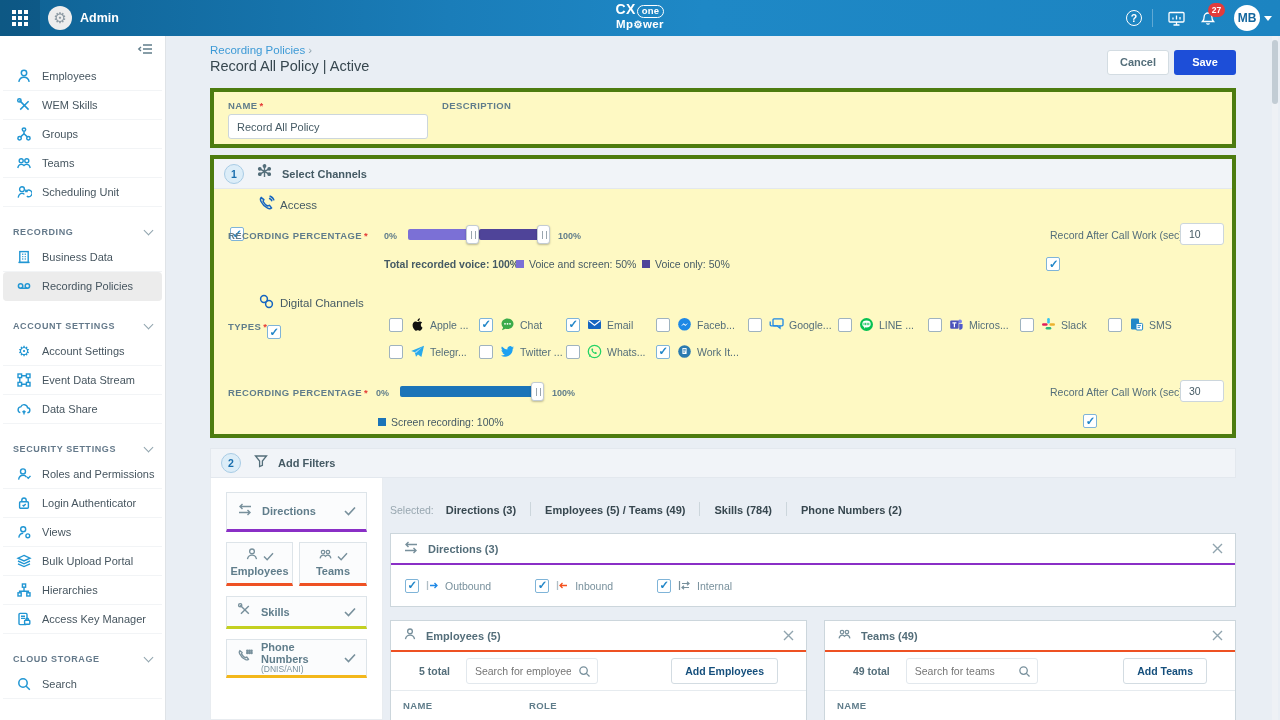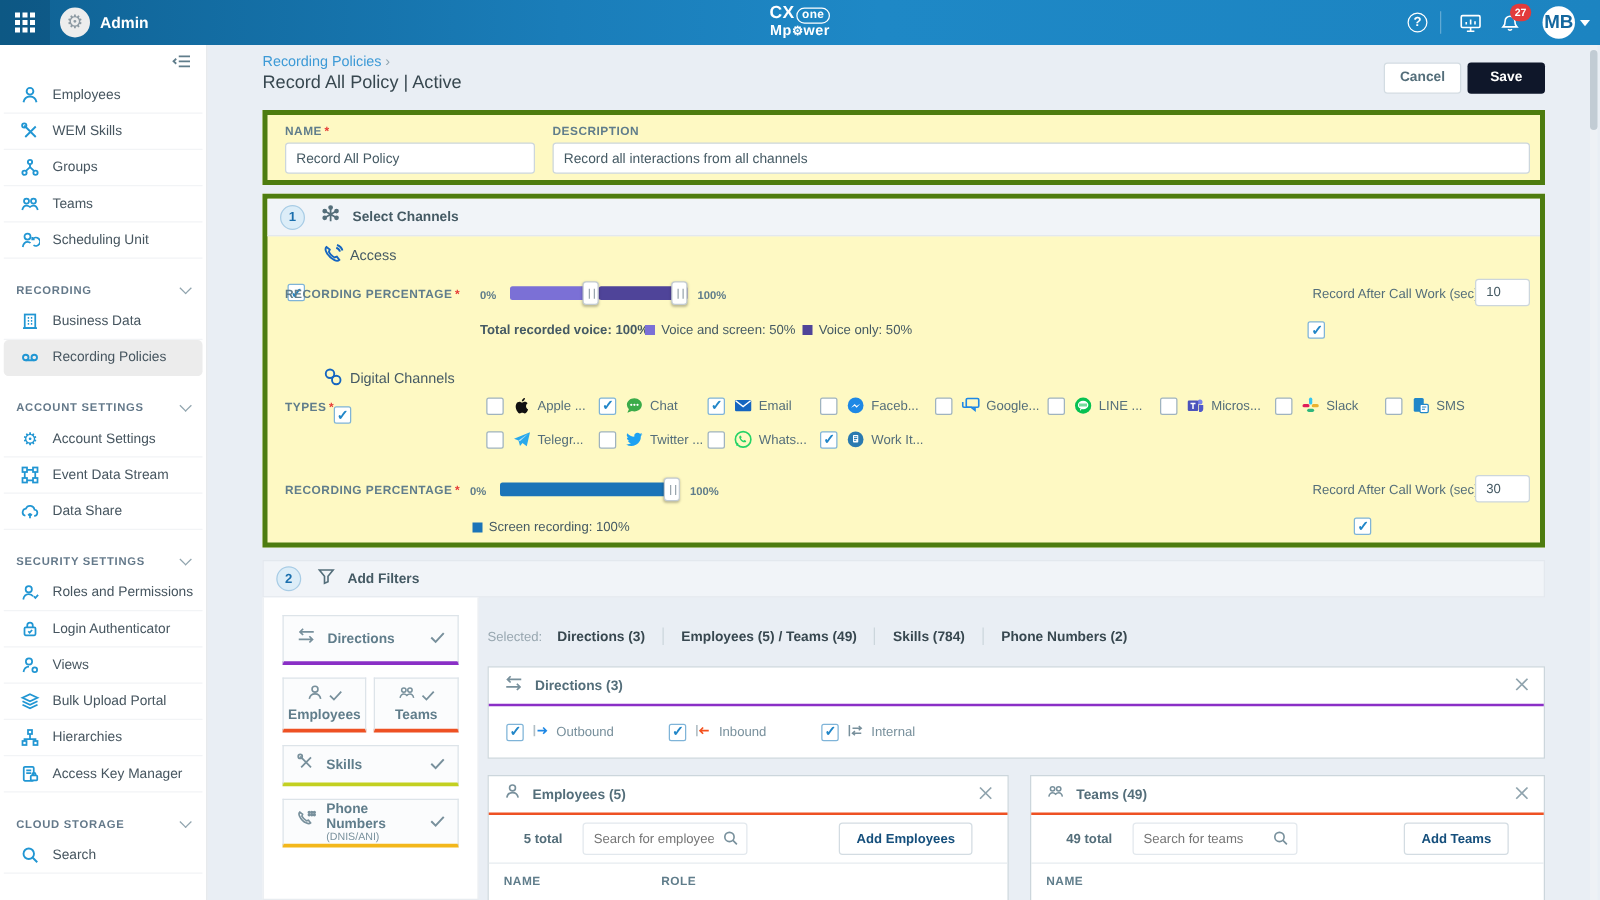--- a/index.html
+++ b/index.html
@@ -23,21 +23,21 @@
     font-weight:bold; padding:0 4px 1px 4px; margin-left:1px; }
   .cxlogo .l2 { font-size:11.5px; font-weight:bold; letter-spacing:.4px; }
   .cxlogo .l2 .g { font-size:10px; }
   .tb-ic { position:absolute; top:0; height:36px; display:flex; align-items:center; justify-content:center; color:#fff; cursor:pointer; }
   .helpcirc { width:16px; height:16px; border:1.4px solid #fff; border-radius:50%; font-size:10.5px;
     font-weight:bold; line-height:14px; text-align:center; color:#fff; }
   .tbdiv { position:absolute; left:1152px; top:9px; width:1px; height:18px; background:rgba(255,255,255,.3); }
   .badge { position:absolute; left:1208px; top:3px; min-width:17px; height:14px; background:#e23b3b; color:#fff;
     border-radius:8px; font-size:8.5px; font-weight:bold; line-height:14px; text-align:center; padding:0 3px; }
   .avatar { position:absolute; left:1234px; top:5px; width:26px; height:26px; border-radius:50%; background:#fff;
-    color:#14679e; font-size:15px; font-weight:bold; line-height:26px; text-align:center; cursor:pointer; }
+    color:#14679e; font-size:12px; font-weight:bold; line-height:26px; text-align:center; cursor:pointer; }
   .avchev { position:absolute; left:1264px; top:16px; width:0; height:0; border-left:4px solid transparent;
     border-right:4px solid transparent; border-top:5px solid #fff; cursor:pointer; }
 
   
   .sidebar { position:absolute; left:0; top:36px; width:166px; height:684px; background:#fff;
     border-right:1px solid #dfe3e7; z-index:10; }
   .collapse-row { height:26px; display:flex; justify-content:flex-end; align-items:center; padding-right:12px; }
   .sb-item { height:29px; display:flex; align-items:center; padding-left:13px; border-bottom:1px solid #f2f4f6;
     cursor:pointer; margin:0 3px; }
   .sb-item .lbl { font-size:11px; color:#46555f; margin-left:10px; white-space:nowrap; }
@@ -52,21 +52,21 @@
 
   
   .main { position:absolute; left:166px; top:36px; width:1114px; height:544px; }
   .crumb { position:absolute; left:44px; top:8px; font-size:11.5px; color:#3d9ad6; cursor:pointer; }
   .crumb .sep { color:#90a4ae; margin-left:3px; }
   .pgtitle { position:absolute; left:44px; top:22px; font-size:14.5px; color:#37474f; }
   .btn { display:inline-block; font-size:11px; font-weight:bold; text-align:center; border-radius:3px; cursor:pointer; }
   .btn-cancel { position:absolute; left:941px; top:14px; width:62px; height:25px; line-height:23px;
     background:#fff; border:1px solid #d3dce2; color:#546e7a; }
   .btn-save { position:absolute; left:1008px; top:14px; width:62px; height:25px; line-height:25px;
-    background:#0f172a; color:#fff;text-align:center; }
+    background:#1d4ed8; color:#fff;text-align:center; }
 
   .card { background:#fef9c3; border:4px solid #4d7c0f; }
   .flabel { font-size:9.5px; font-weight:bold; color:#607d8b; letter-spacing:.4px; }
   .req { color:#e53935; margin-left:2px; }
   .tinput { border:1px solid #ccd6dc; border-radius:3px; height:25px; font-size:11px; color:#455a64;
     padding:0 8px; font-family:"Liberation Sans",sans-serif; outline:none; }
 
   .card1 { position:absolute; left:44px; top:52px; width:1026px; height:60px; }
   .sect-head { height:30px; background:#f1f4f8; border-bottom:1px solid #e3e8ee; display:flex; align-items:center; }
   .numcirc { width:20px; height:20px; border-radius:50%; background:#dcedf8; border:1px solid #a8cce5;
@@ -383,21 +383,20 @@
       <span>Recording Policies</span><span class="sep">›</span>
     </div>
     <div class="pgtitle">Record All Policy | Active</div>
     <div class="btn btn-cancel">Cancel</div>
     <div class="btn btn-save">Save</div>
 
     <div class="card card1">
       <span class="abs flabel" style="left:14px;top:8px;"><span>NAME</span><span class="req">*</span></span>
       <input class="abs tinput" style="left: 14px; top: 22px; width: 200px;" value="Record All Policy">
       <span class="abs flabel" style="left:228px;top:8px;">DESCRIPTION</span>
-      <input class="abs tinput" style="left: 228px; top: 22px; width: 782px;" value="Record all interactions from all channels">
     </div>
 
     <div class="card card2">
       <div class="sect-head">
         <span class="numcirc">1</span>
         <span class="shicon"><svg width="15" height="15" viewBox="0 0 15 15" fill="none" stroke="#546e7a" stroke-width="1.4">
               <path d="M7.5 2v11M2.8 4.8l9.4 5.4M12.2 4.8L2.8 10.2"></path>
               <circle cx="7.5" cy="2" r="1.2" fill="#546e7a"></circle>
               <circle cx="2.8" cy="4.8" r="1.2" fill="#546e7a"></circle>
               <circle cx="12.2" cy="4.8" r="1.2" fill="#546e7a"></circle>

